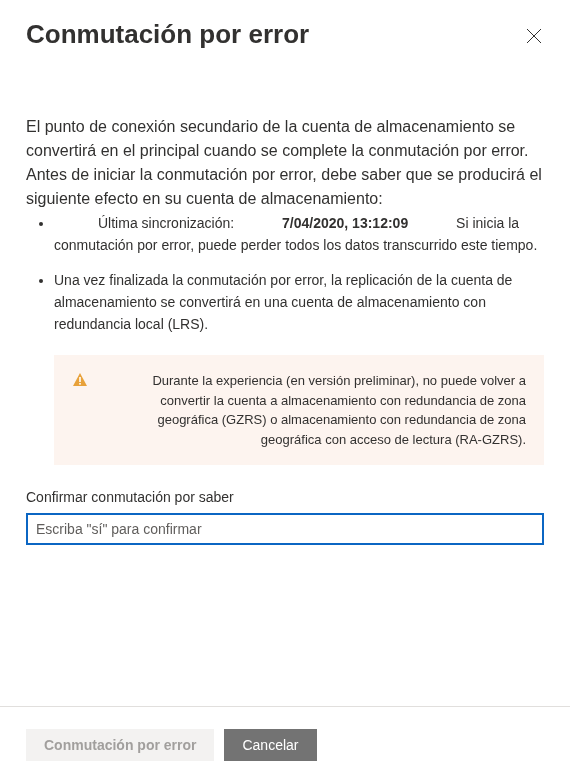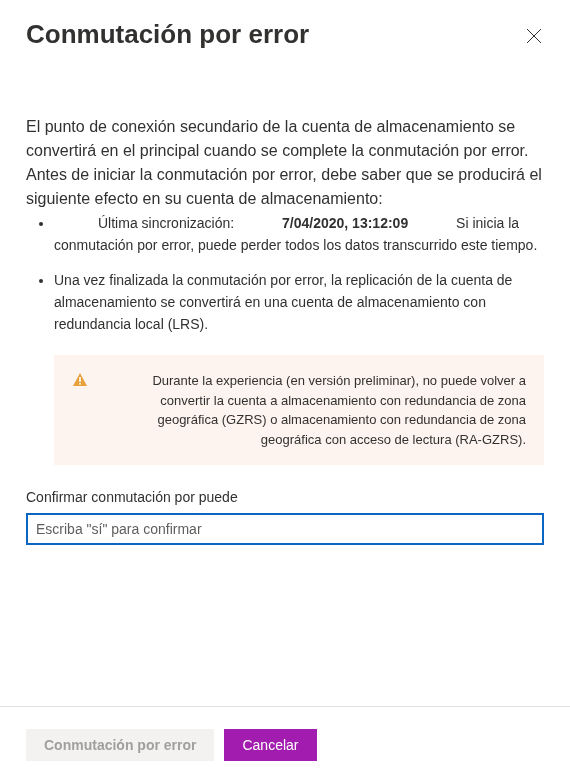--- a/index.html
+++ b/index.html
@@ -107,21 +107,21 @@
       height: 32px;
       min-width: 80px;
     }
     .btn-disabled {
       background: #f3f2f1;
       color: #a19f9d;
       font-weight: 600;
       cursor: default;
     }
     .btn-primary {
-      background: #a21caf;
+      background: #737373;
       color: #ffffff;
       font-weight: 400;
     }
   </style>
 </head>
 <body>
 
 <div class="dialog-header">
   <h1 class="dialog-title">Conmutación por error</h1>
   <button class="close-btn" aria-label="Close">
@@ -149,20 +149,20 @@
     <span class="warning-icon-wrap">
       <svg width="16" height="16" viewBox="0 0 16 16">
         <path d="M8 1 L15 14 L1 14 Z" fill="#e8a13a"></path>
         <rect x="7.2" y="5" width="1.6" height="5" fill="#ffffff"></rect>
         <rect x="7.2" y="11" width="1.6" height="1.6" fill="#ffffff"></rect>
       </svg>
     </span>
     <div class="warn-text">Durante la experiencia (en versión preliminar), no puede volver a convertir la cuenta a almacenamiento con redundancia de zona geográfica (GZRS) o almacenamiento con redundancia de zona geográfica con acceso de lectura (RA-GZRS).</div>
   </div>
 
-  <div class="confirm-label">Confirmar conmutación por puede</div>
+  <div class="confirm-label">Confirmar conmutación por saber</div>
   <input type="text" class="confirm-input" placeholder="Escriba &quot;sí&quot; para confirmar" style="">
 </div>
 
 <div class="dialog-footer">
   <button class="btn btn-disabled">Conmutación por error</button>
   <button class="btn btn-primary">Cancelar</button>
 </div>
 
 </body></html>

